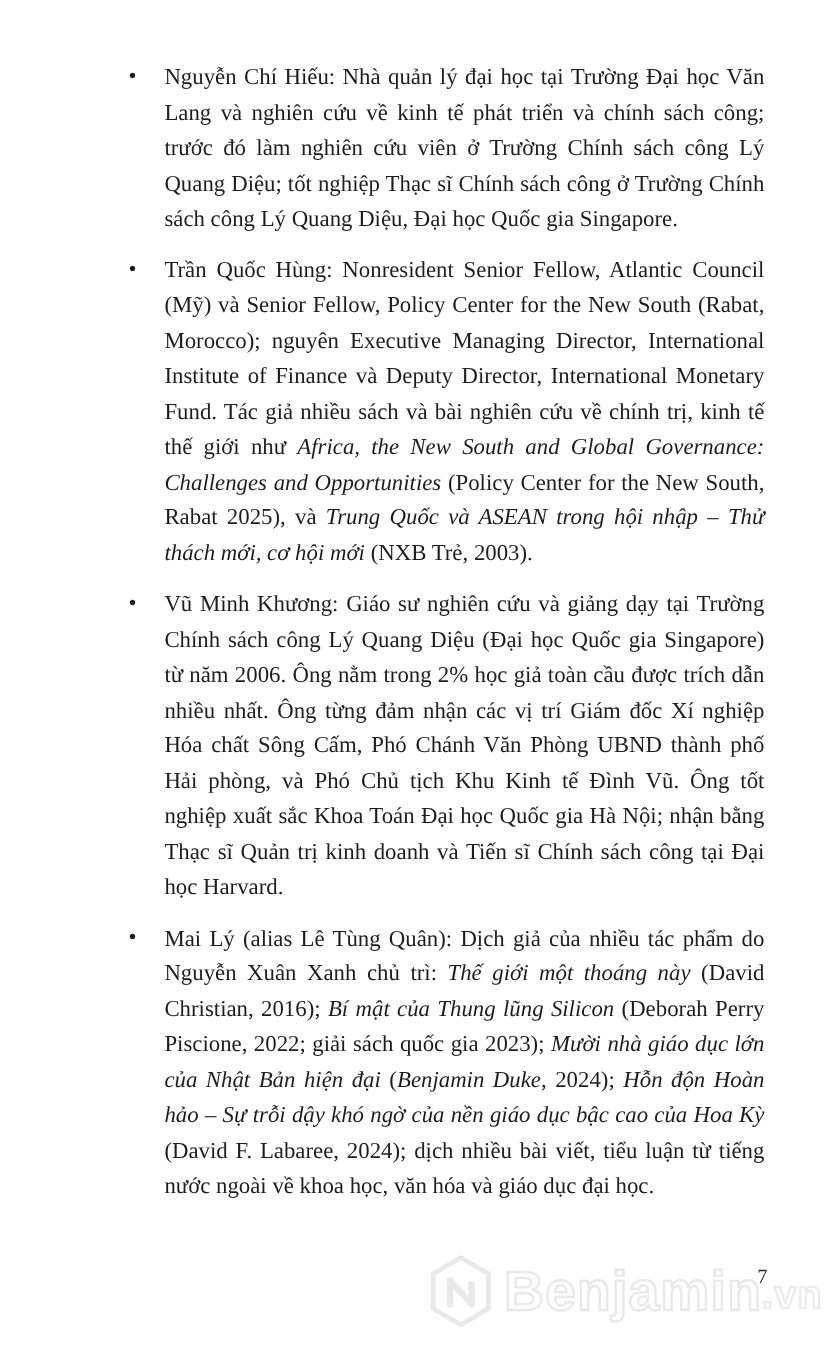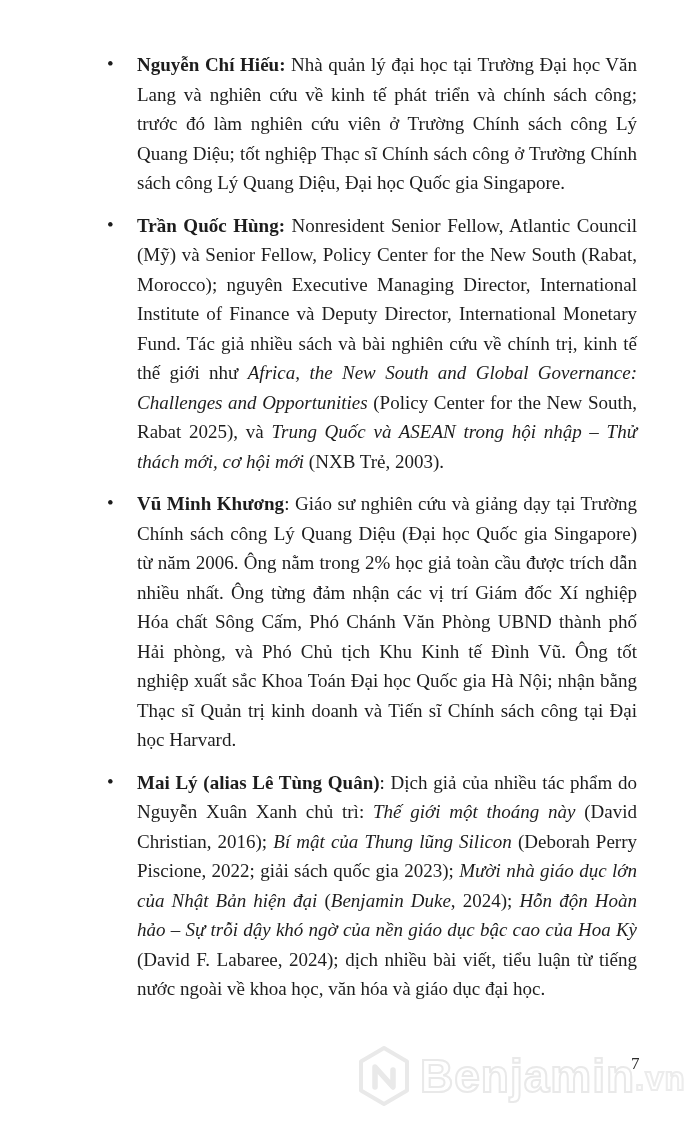--- a/index.html
+++ b/index.html
@@ -30,21 +30,21 @@
     text-align: justify;
     text-justify: inter-word;
     margin-bottom: 13px;
   }
   .marker {
     position: absolute;
     left: 2px;
     top: -1px;
     font-size: 19px;
   }
-  .b { font-weight: bold; }
+  .b { font-weight: normal; }
   .i { font-style: italic; }
 
   .footer {
     position: absolute;
     left: 0;
     top: 1038px;
     width: 700px;
     height: 83px;
   }
   .watermark {

